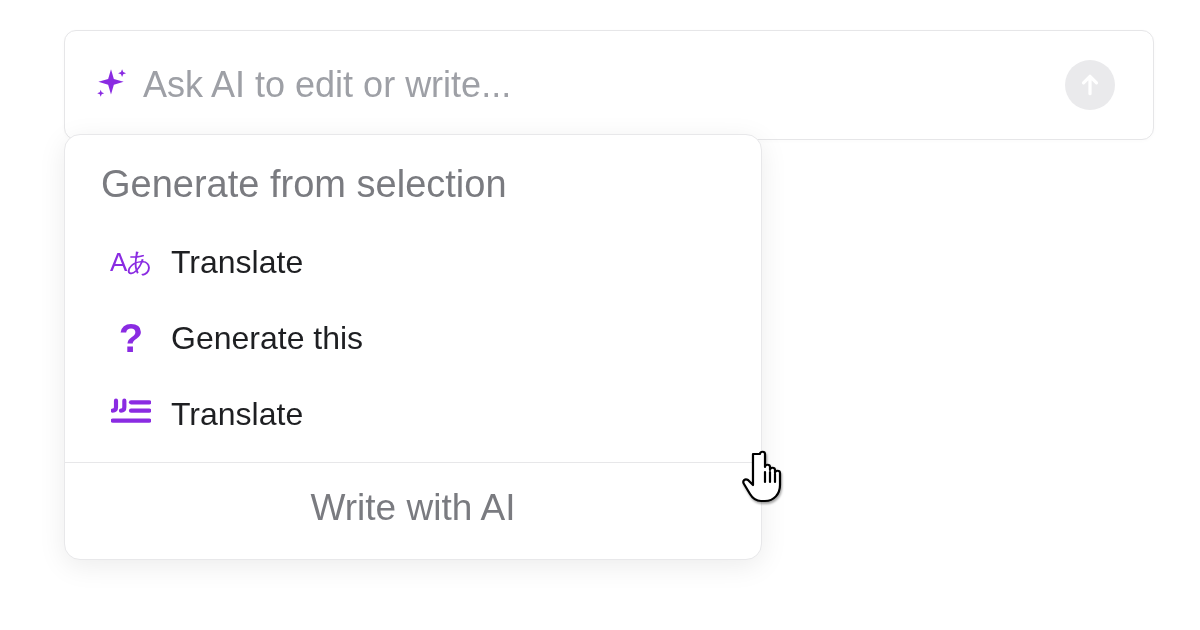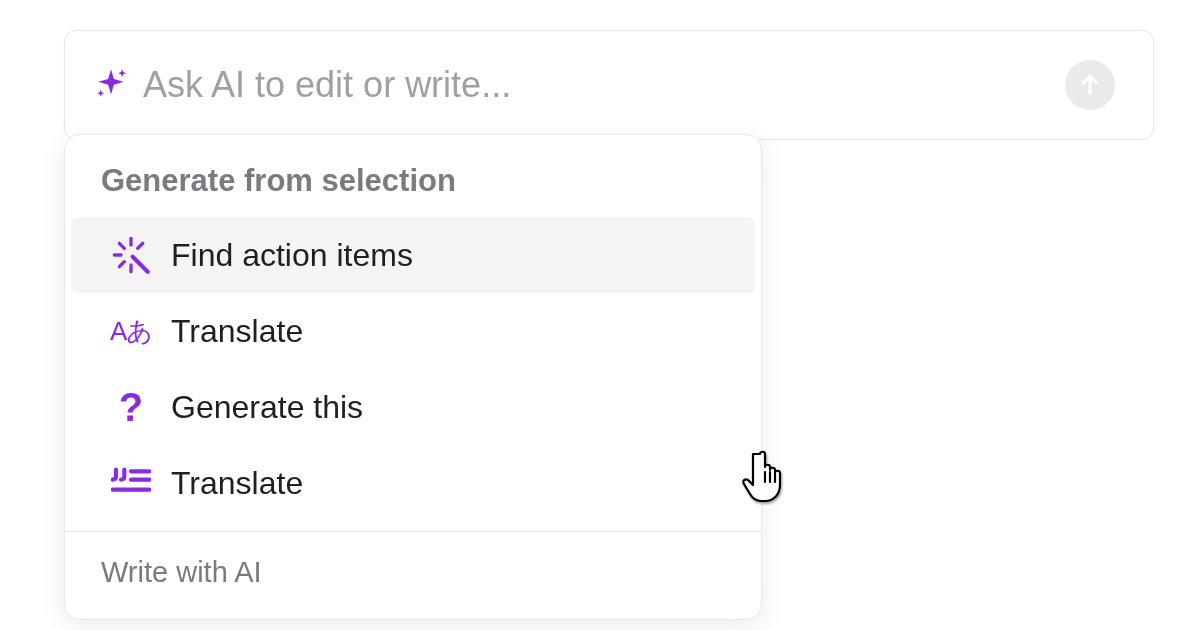--- a/index.html
+++ b/index.html
@@ -74,23 +74,23 @@
     left: 64px;
     top: 134px;
     width: 698px;
     border: 1px solid #E8E8EA;
     border-radius: 16px;
     background: #ffffff;
     box-shadow: 0 6px 28px rgba(0,0,0,0.08);
     overflow: hidden;
   }
   .section-header {
-    font-size: 31px;
+    font-size: 38px;
     color: #7A7B80;
-    font-weight: 700;
+    font-weight: 400;
     padding: 28px 36px 18px 36px;
   }
   .menu {
     display: flex;
     flex-direction: column;
     padding-bottom: 10px;
   }
   .menu-item {
     display: flex;
     align-items: center;
@@ -117,24 +117,25 @@
     margin-left: 10px;
     font-weight: 400;
   }
   .menu-item.highlight .mi-label { font-weight: 500; }
   .divider {
     height: 1px;
     background: #E7E7E9;
     width: 100%;
   }
   .section2 {
-    font-size: 29px;
+    font-size: 37px;
     color: #7A7B80;
     font-weight: 400;
     padding: 24px 36px 30px 36px;
+    text-align: center;
   }
 
   
   .mi-icon svg { display: block; }
   .sparkle-icon svg { display: block; }
 
   
   .translate-glyph {
     font-family: "Helvetica Neue", Arial, sans-serif;
     font-weight: 400;
@@ -187,36 +188,20 @@
         <path d="M12 4 L12 20 M12 4 L6 10 M12 4 L18 10" stroke="#ffffff" stroke-width="3" stroke-linecap="round" stroke-linejoin="round" fill="none"></path>
       </svg>
     </span>
   </div>
 
   <div class="panel">
     <div class="section-header">Generate from selection</div>
 
     <div class="menu">
 
-      <div class="menu-item highlight">
-        <span class="mi-icon">
-          <svg width="40" height="40" viewBox="0 0 48 48">
-            <g stroke="#8A2BE2" stroke-width="4" stroke-linecap="round">
-              <line x1="24" y1="4" x2="24" y2="12"></line>
-              <line x1="24" y1="36" x2="24" y2="44"></line>
-              <line x1="4" y1="24" x2="12" y2="24"></line>
-              <line x1="10" y1="10" x2="16" y2="16"></line>
-              <line x1="38" y1="10" x2="32" y2="16"></line>
-              <line x1="10" y1="38" x2="16" y2="32"></line>
-            </g>
-            <line x1="26" y1="26" x2="44" y2="44" stroke="#8A2BE2" stroke-width="5" stroke-linecap="round"></line>
-          </svg>
-        </span>
-        <span class="mi-label">Find action items</span>
-      </div>
 
       <div class="menu-item">
         <span class="mi-icon">
           <span class="translate-glyph">Aあ</span>
         </span>
         <span class="mi-label">Translate</span>
       </div>
 
       <div class="menu-item">
         <span class="mi-icon">

